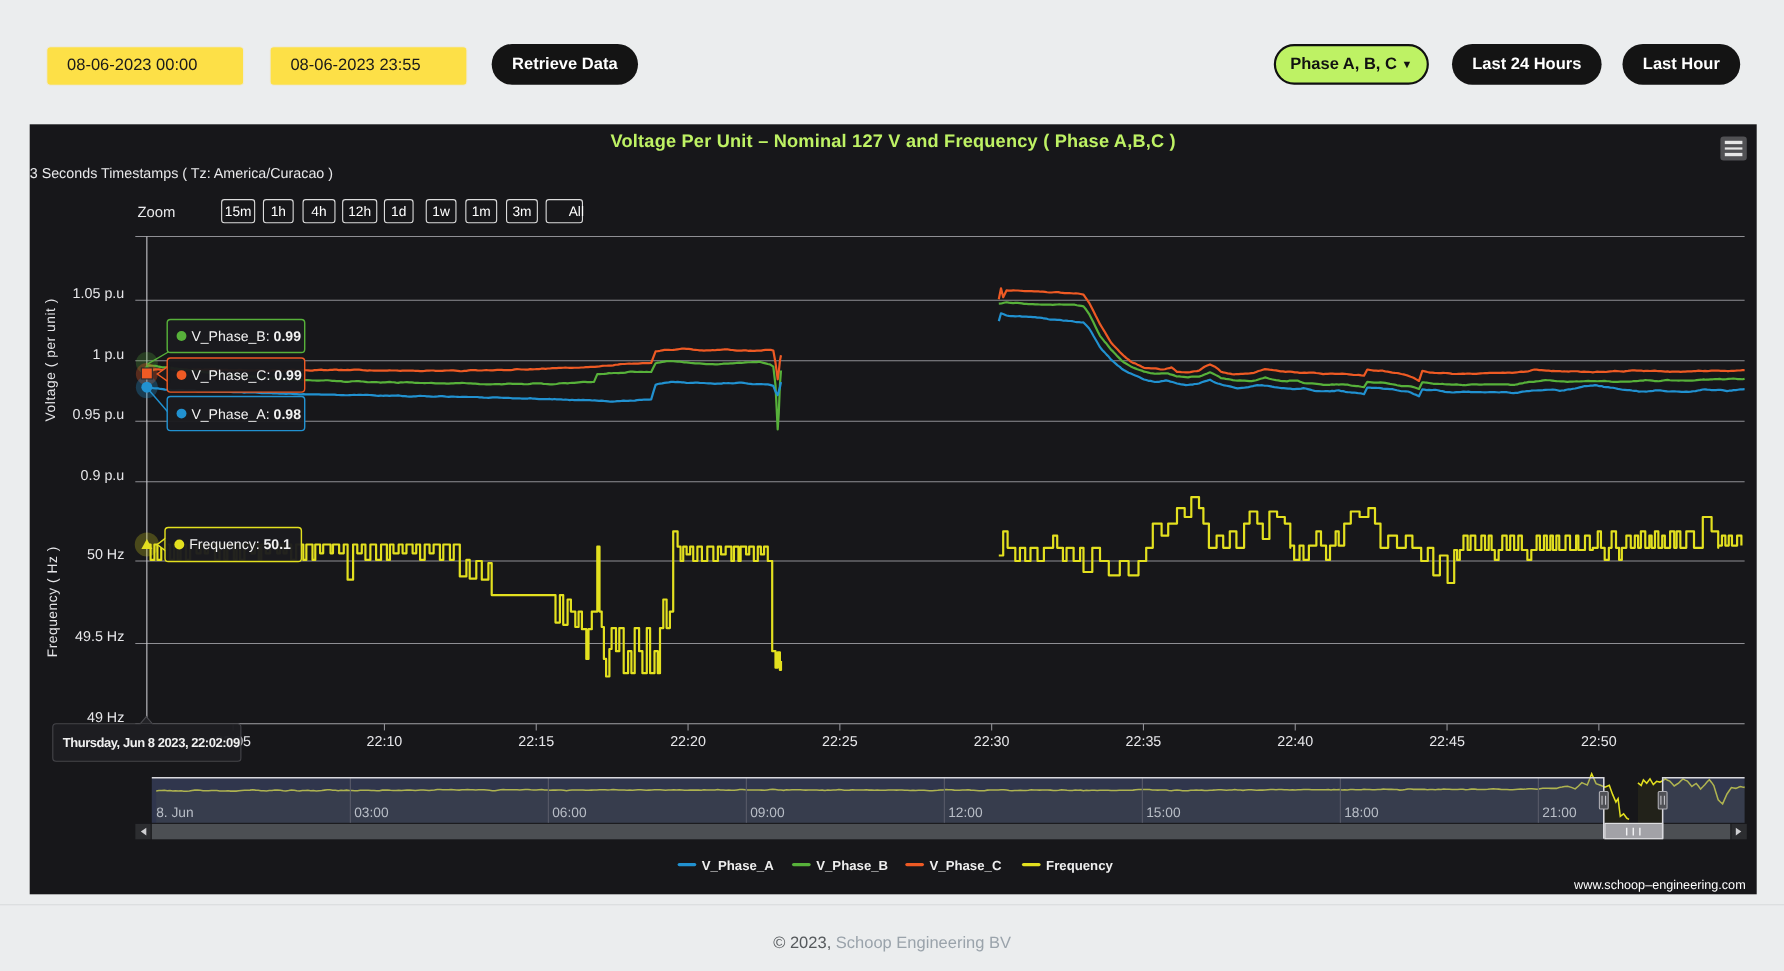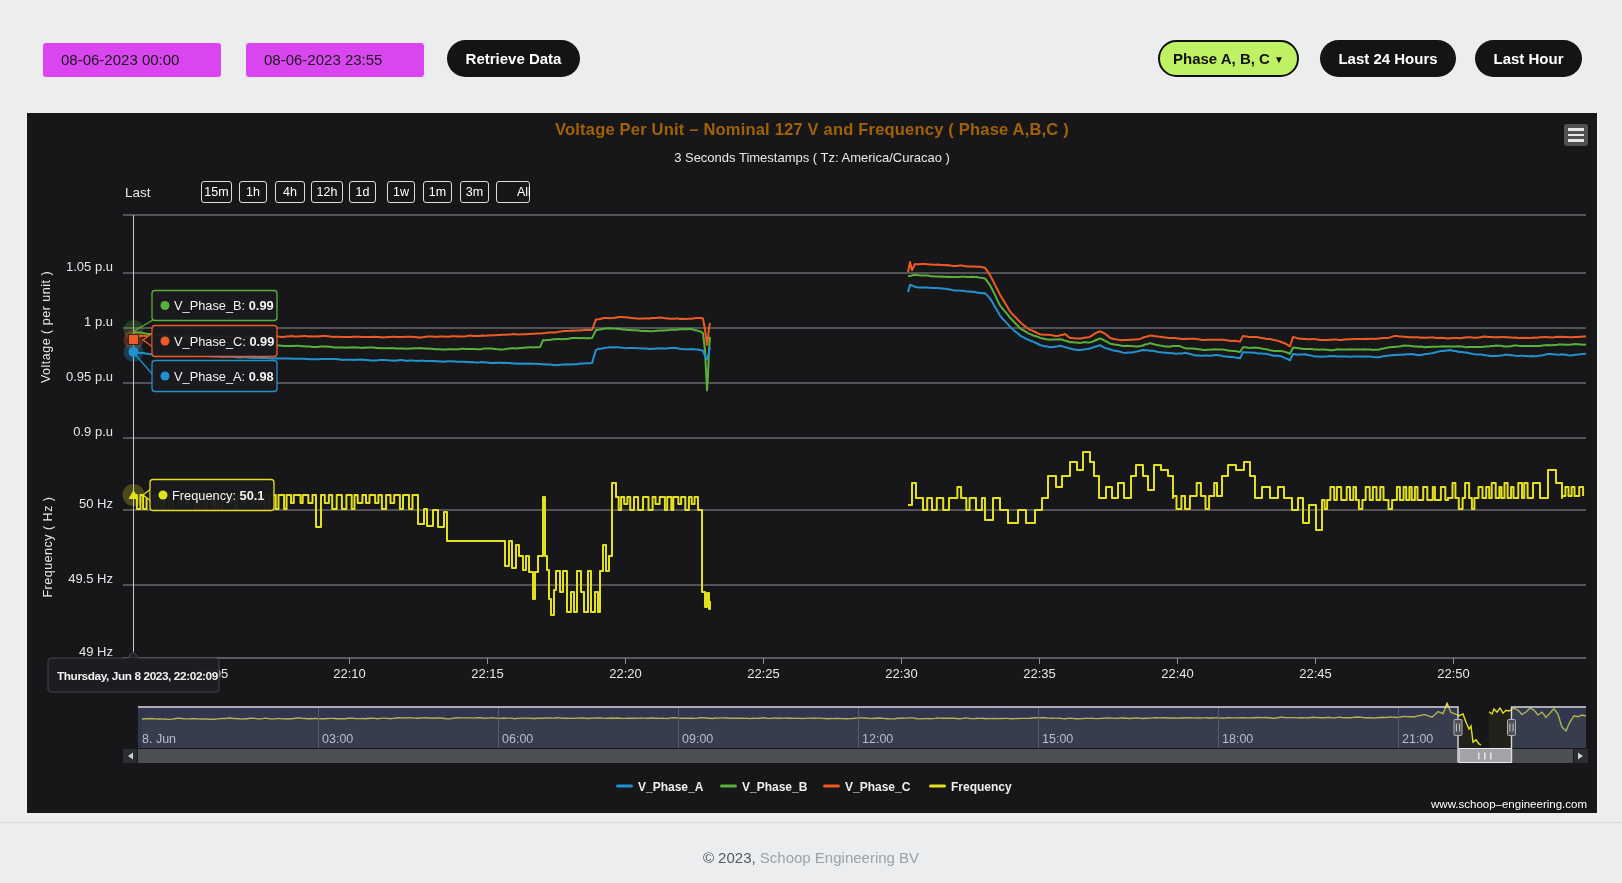--- a/index.html
+++ b/index.html
@@ -1,23 +1,23 @@
 <!DOCTYPE html>
 <html><head><meta charset="utf-8"><title>Voltage</title>
 <style>
   * { margin:0; padding:0; box-sizing:border-box; }
   html,body { width:1622px; height:883px; background:#ebedee; font-family:"Liberation Sans", sans-serif; overflow:hidden; }
-  .inp { position:absolute; top:42px; width:180px; height:36px; background:#d946ef; border:1px solid #eceae4;
+  .inp { position:absolute; top:42px; width:180px; height:36px; background:#fde047; border:1px solid #eceae4;
          border-radius:4px; font-size:15px; color:#1a1a1a; line-height:34px; padding-left:18px; }
   .pill { position:absolute; top:40px; height:37px; border-radius:19px; background:#141414; color:#fff;
           font-size:15px; font-weight:bold; text-align:center; line-height:37px; }
   .panel { position:absolute; left:27px; top:113px; width:1570px; height:700px; background:#17171a; }
-  .title { position:absolute; top:7px; left:0; width:1570px; text-align:center; color:#a16207;
+  .title { position:absolute; top:7px; left:0; width:1570px; text-align:center; color:#bef264;
            font-size:16.5px; font-weight:bold; letter-spacing:0.2px; }
-  .subtitle { position:absolute; top:37px; left:0; width:1570px; text-align:center; color:#e8e8ea; font-size:13px; }
+  .subtitle { position:absolute; top:37px; left:0; width:1570px; color:#e8e8ea; font-size:13px; }
   .zoomlbl { position:absolute; left:98px; top:72px; color:#e8e8ea; font-size:13.5px; }
   .zbtn { position:absolute; top:68px; height:22px; border:1px solid #dcdcdc; border-radius:3px; color:#fff;
           font-size:12.5px; text-align:center; line-height:21px;margin-left:37px; }
   .burger { position:absolute; left:1537px; top:11px; width:24px; height:22px; background:#515154; border-radius:3px; }
   .burger span { position:absolute; left:4px; width:16px; height:2.5px; background:#e6e6e6; }
   .footer { position:absolute; left:0; top:822px; width:1622px; border-top:1px solid #d9dbdd; }
   .copy { position:absolute; left:0; top:849px; width:1622px; text-align:center; font-size:15px; color:#55595c; }
   .copy a { color:#9aa3ab; text-decoration:none; }
 </style></head>
 <body>
@@ -29,21 +29,21 @@
   <div class="pill" style="left:1475px; width:107px;">Last Hour</div>
 
   <div class="panel">
     <div class="title">Voltage Per Unit – Nominal 127 V and Frequency ( Phase A,B,C )</div>
     <div class="subtitle">3 Seconds Timestamps ( Tz: America/Curacao )</div>
     <div class="burger">
       <span style="top:4px"></span>
       <span style="top:9.5px"></span>
       <span style="top:15px"></span>
     </div>
-    <div class="zoomlbl">Last</div>
+    <div class="zoomlbl">Zoom</div>
     <div class="zbtn" style="left:137px; width:31px;">15m</div>
     <div class="zbtn" style="left:175px; width:28px;">1h</div>
     <div class="zbtn" style="left:211px; width:30px;">4h</div>
     <div class="zbtn" style="left:247px; width:32px;">12h</div>
     <div class="zbtn" style="left:285px; width:27px;">1d</div>
     <div class="zbtn" style="left:323px; width:28px;">1w</div>
     <div class="zbtn" style="left:359px; width:29px;">1m</div>
     <div class="zbtn" style="left:396px; width:29px;">3m</div>
     <div class="zbtn" style="left:432px; width:34px;padding-left:20px;">All</div>
     <svg width="1570" height="700" viewBox="0 0 1570 700" style="position:absolute;left:0;top:0">

